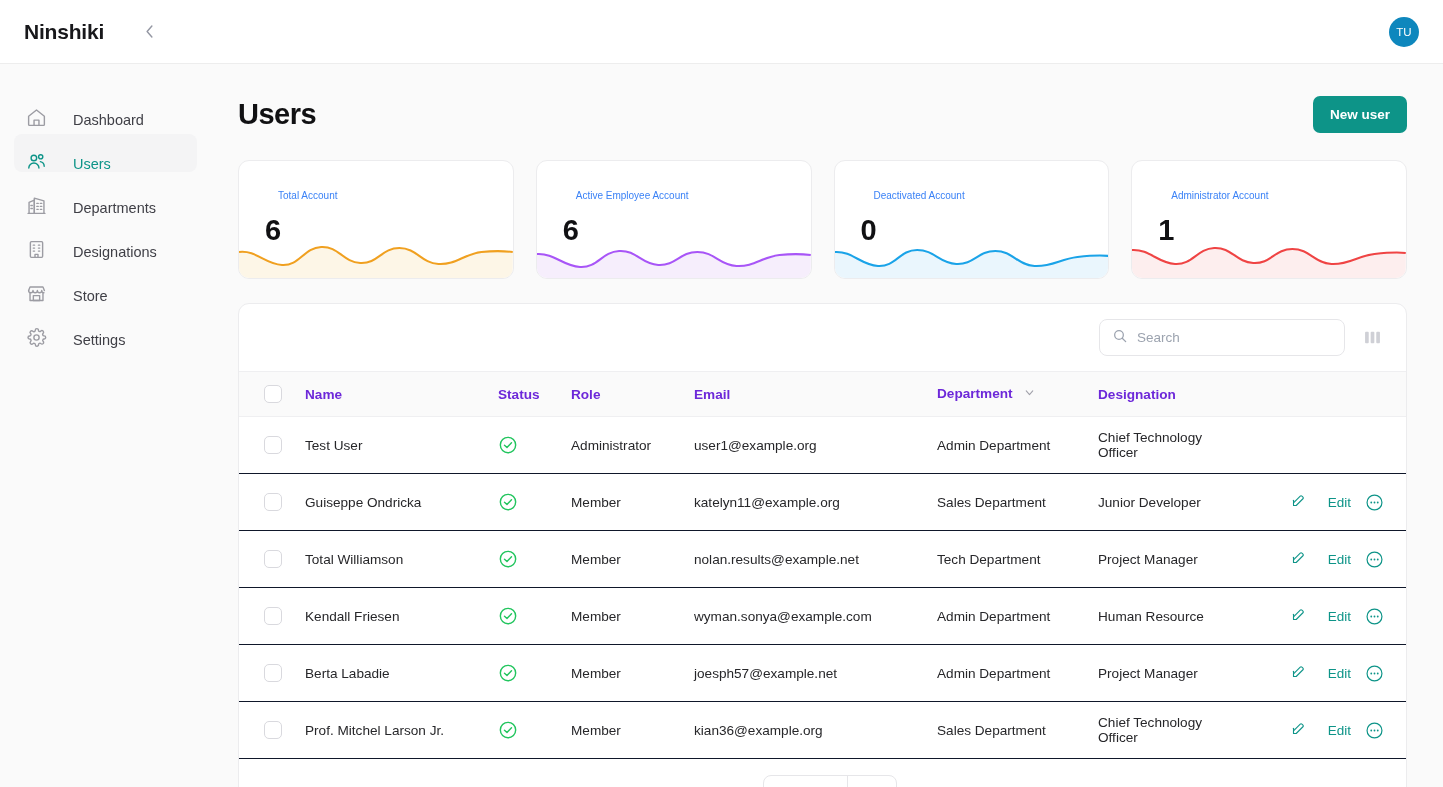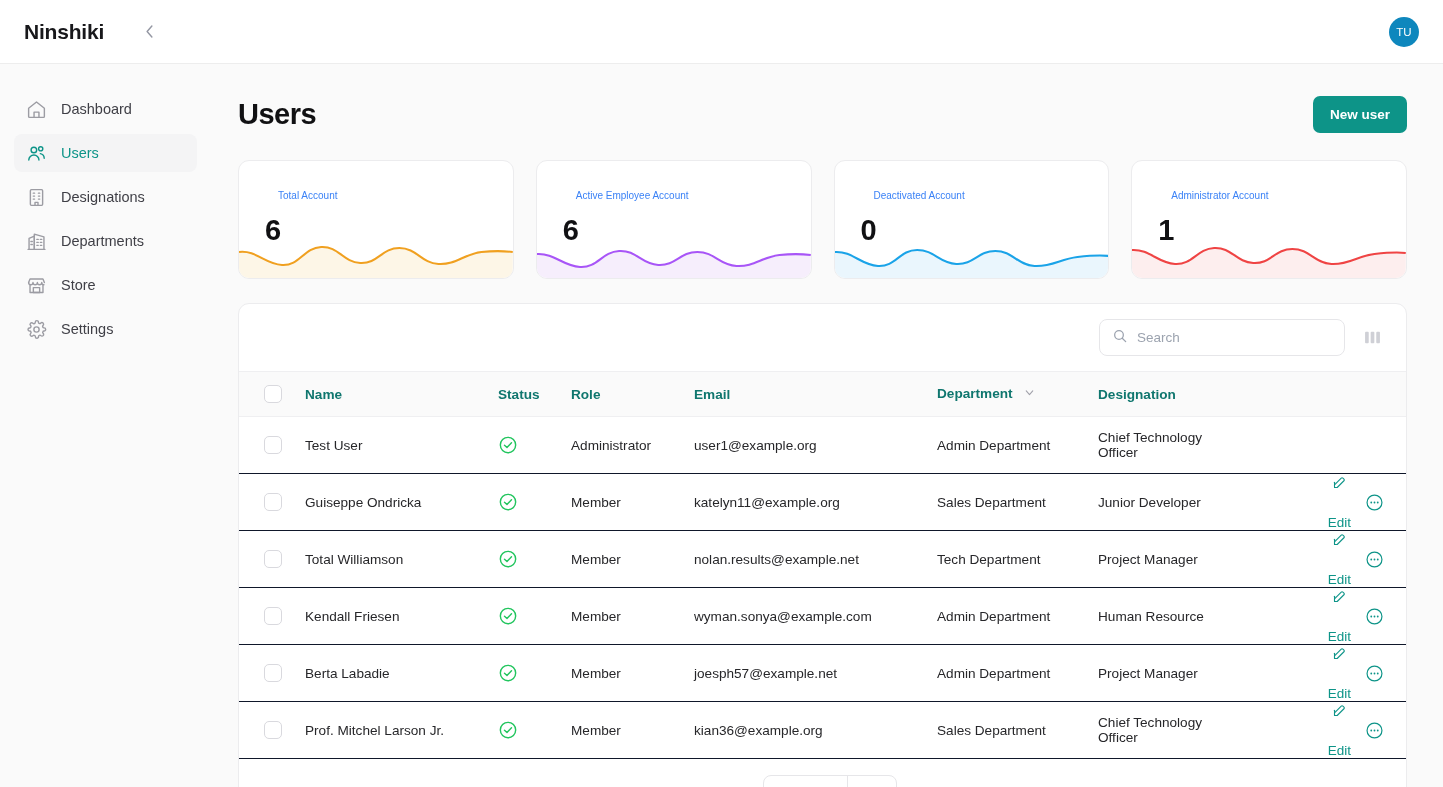--- a/index.html
+++ b/index.html
@@ -41,21 +41,21 @@
   
   .body-wrap { display: flex; height: 723px; }
 
   
   .sidebar {
     width: 211px; flex: 0 0 211px;
     background: #fafafa;
     padding: 26px 14px 0 14px;
   }
   .nav-item {
-    display: flex; align-items: center; gap: 14px;
+    display: flex; align-items: flex-end; gap: 26px;
     height: 38px; padding: 0 12px; margin-bottom: 6px;
     border-radius: 8px; cursor: pointer;
     color: #3f3f46; font-size: 14.5px;
   }
   .nav-item .ico { width: 21px; height: 21px; flex: 0 0 21px; display:flex; align-items:center; justify-content:center; }
   .nav-item .ico svg { width: 21px; height: 21px; stroke: #9c9ca3; fill: none;
     stroke-width: 1.6; stroke-linecap: round; stroke-linejoin: round; }
   .nav-item.active { background: #f4f4f5; color: #0d9488; }
   .nav-item.active .ico svg { stroke: #0d9488; }
 
@@ -115,21 +115,21 @@
     color: #3f3f46; width: 100%; background: transparent;
     font-family: "Liberation Sans", sans-serif;
   }
   .search-input::placeholder { color: #9ca3af; }
   .col-toggle { width: 26px; height: 26px; display: flex; align-items: center; justify-content: center; cursor: pointer; }
 
   table { width: 100%; border-collapse: collapse; table-layout: fixed; }
   thead tr { background: #fafafa; border-top: 1px solid #efeff1; border-bottom: 1px solid #efeff1; }
   th {
     text-align: left; font-size: 13.6px; font-weight: bold;
-    color: #0f766e; height: 45px; padding: 0; vertical-align: middle;
+    color: #6d28d9; height: 45px; padding: 0; vertical-align: middle;
   }
   td {
     font-size: 13.6px; color: #27272a; height: 57px;
     padding: 0; vertical-align: middle;
   }
   tbody tr { border-bottom: 1px solid #0f172a; }
   .c-check { width: 66px; padding-left: 25px !important; }
   .c-name { width: 193px; }
   .c-status { width: 73px; }
   .c-role { width: 123px; }
@@ -144,21 +144,20 @@
   }
   .status-ico svg { width: 20px; height: 20px; display: block; }
   .sort-ico { display: inline-block; vertical-align: middle; margin-left: 7px; }
   .sort-ico svg { width: 13px; height: 13px; stroke: #a1a1aa; fill: none; stroke-width: 2; stroke-linecap: round; stroke-linejoin: round; }
 
   .actions { display: flex; align-items: center; justify-content: flex-end; gap: 14px; }
   .edit-btn {
     display: flex; align-items: center; gap: 22px;
     color: #0d9488; font-size: 13.5px; cursor: pointer; background:none; border:none;
     font-family: "Liberation Sans", sans-serif;
-    flex-direction: column;
   }
   .edit-btn svg { width: 15px; height: 15px; stroke: #0d9488; fill: none; stroke-width: 1.7; stroke-linecap: round; stroke-linejoin: round; }
   .more-btn { width: 19px; height: 19px; cursor: pointer; display:flex; }
   .more-btn svg { width: 19px; height: 19px; }
 
   
   .table-footer {
     display: flex; align-items: center; justify-content: space-between;
     padding: 13px 24px 0 24px; height: 52px;
   }
@@ -215,38 +214,38 @@
               <circle cx="16.8" cy="6.6" r="2.4"></circle>
               <path d="M16.4 12.2a5.4 5.4 0 0 1 4.4 5.2"></path>
             </svg>
         </span>
         <span>Users</span>
       </div>
 
       <div class="nav-item">
         <span class="ico">
           <svg viewBox="0 0 24 24">
-              <rect x="5" y="3" width="14" height="18" rx="1.2"></rect>
-              <path d="M8.3 7h1.5M14.2 7h1.5M8.3 10.4h1.5M14.2 10.4h1.5M8.3 13.8h1.5M14.2 13.8h1.5"></path>
-              <path d="M10.3 21v-3.4h3.4V21"></path>
-            </svg>
-        </span>
-        <span>Designations</span>
-      </div>
-
-      <div class="nav-item">
-        <span class="ico">
-          <svg viewBox="0 0 24 24">
               <path d="M3.5 21V8.5l6-2.6V21"></path>
               <path d="M9.5 21V3.6l11 3.1V21"></path>
               <path d="M2.4 21h19.2"></path>
               <path d="M12.4 9.6h1.6M16.4 9.6h1.6M12.4 13h1.6M16.4 13h1.6M12.4 16.4h1.6M16.4 16.4h1.6M5.6 12h1.6M5.6 15.4h1.6"></path>
             </svg>
         </span>
         <span>Departments</span>
+      </div>
+
+      <div class="nav-item">
+        <span class="ico">
+          <svg viewBox="0 0 24 24">
+              <rect x="5" y="3" width="14" height="18" rx="1.2"></rect>
+              <path d="M8.3 7h1.5M14.2 7h1.5M8.3 10.4h1.5M14.2 10.4h1.5M8.3 13.8h1.5M14.2 13.8h1.5"></path>
+              <path d="M10.3 21v-3.4h3.4V21"></path>
+            </svg>
+        </span>
+        <span>Designations</span>
       </div>
 
       <div class="nav-item">
         <span class="ico">
           <svg viewBox="0 0 24 24">
               <path d="M3 8.6 4.6 4.6h14.8L21 8.6"></path>
               <path d="M3 8.6c0 1.5 1.1 2.6 2.5 2.6S8 10.1 8 8.6c0 1.5 1.1 2.6 2.5 2.6S13 10.1 13 8.6c0 1.5 1.1 2.6 2.5 2.6S18 10.1 18 8.6c0 1.5 1.1 2.6 2.5 2.6"></path>
               <path d="M4.6 11.4V20h14.8v-8.6"></path>
               <rect x="8.4" y="14.4" width="7.2" height="5.6"></rect>
             </svg>

